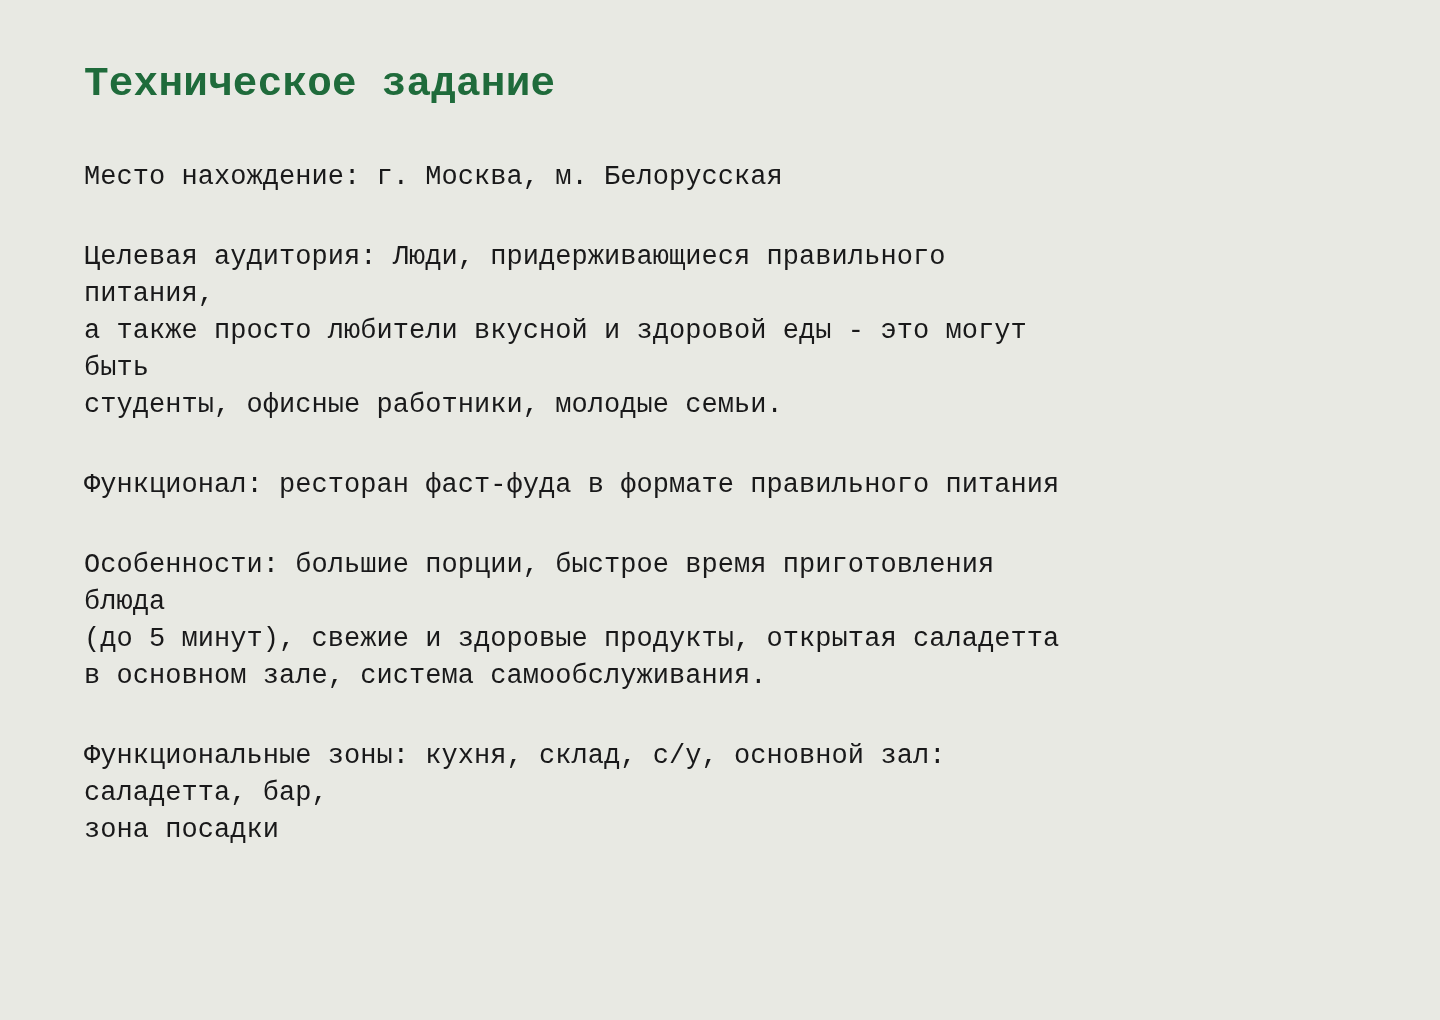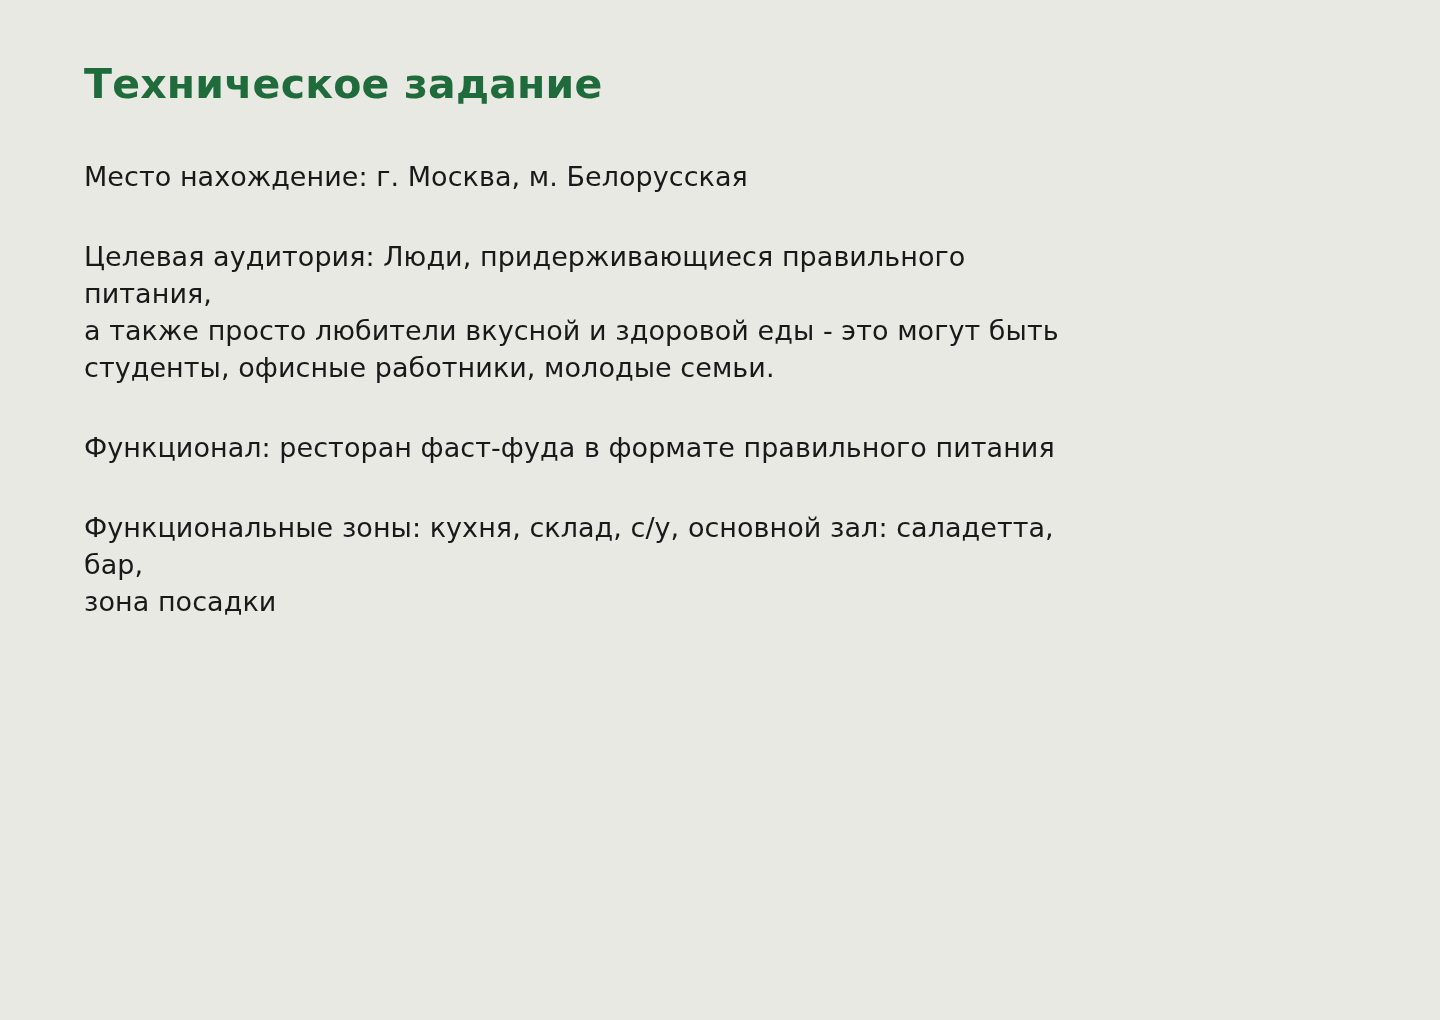--- a/index.html
+++ b/index.html
@@ -14,20 +14,21 @@
     font-family: "DejaVu Sans", "Liberation Sans", sans-serif;
     overflow: hidden;
   }
   .slide {
     position: relative;
     width: 1164px;
     height: 1020px;
     background: #e8e9e3;
     box-sizing: border-box;
     padding: 62px 80px 0 84px;
+    font-family: Liberation Mono, monospace;
   }
   .slide-title {
     color: #1f6b3b;
     font-size: 41px;
     font-weight: 700;
     letter-spacing: 0.2px;
     line-height: 1.1;
     margin: 0 0 52px 0;
     white-space: pre;
   }
@@ -53,17 +54,20 @@
   <h1 class="slide-title">Техническое задание</h1>
 
   <p class="body-block">Место нахождение: г. Москва, м. Белорусская</p>
 
   <p class="body-block">Целевая аудитория: Люди, придерживающиеся правильного питания,
 а также просто любители вкусной и здоровой еды - это могут быть
 студенты, офисные работники, молодые семьи.</p>
 
   <p class="body-block">Функционал: ресторан фаст-фуда в формате правильного питания</p>
 
+  <p class="body-block">Особенности: большие порции, быстрое время приготовления блюда
+(до 5 минут), свежие и здоровые продукты, открытая саладетта
+в основном зале, система самообслуживания.</p>
 
   <p class="body-block">Функциональные зоны: кухня, склад, с/у, основной зал: саладетта, бар,
 зона посадки</p>
 
 </div>
 
 </body></html>

